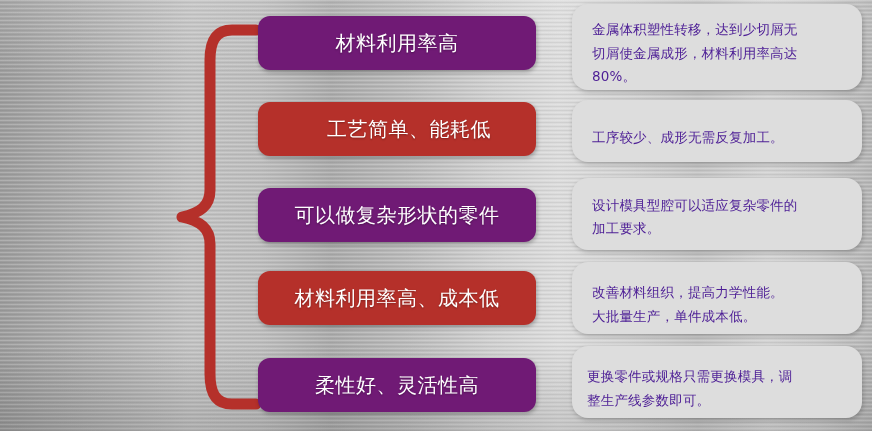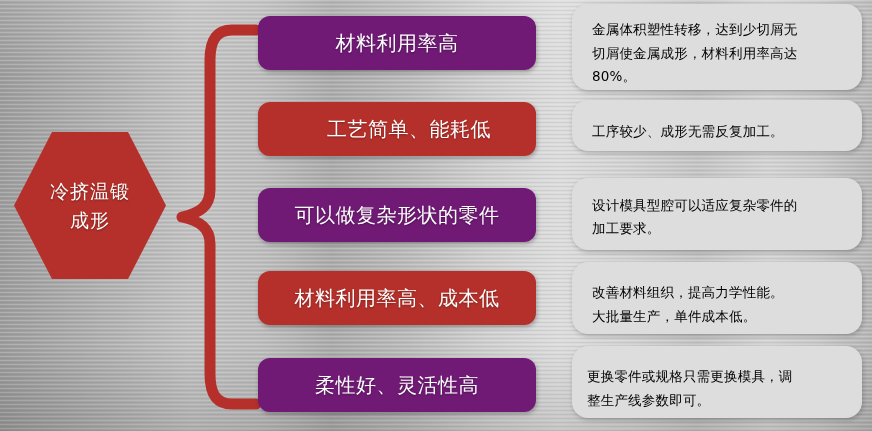--- a/index.html
+++ b/index.html
@@ -125,41 +125,37 @@
     width: 290px;
     border-radius: 16px;
     background: #dddddd;
     box-shadow: 1px 2px 5px rgba(0,0,0,0.22);
     box-sizing: border-box;
     padding: 9px 16px 9px 20px;
     display: flex;
     align-items: center;
   }
   .card .card-text {
-    color: #000000;
+    color: #4c1d95;
     font-size: 13.5px;
     line-height: 1.75;
     letter-spacing: 0.2px;
     white-space: pre-line;
     margin-top: 13px;
   }
 </style>
 </head>
 <body>
 
 <div id="stage">
 
   <div id="bg-base"></div>
   <div id="bg-brush"></div>
   <div id="bg-vignette"></div>
 
-  <div id="hex">
-    <div class="hex-label">冷挤温锻
-成形</div>
-  </div>
 
   <svg id="brace" viewBox="0 0 90 386">
     <path d="M 86 6
              L 62 6
              C 44 6 40 20 40 36
              L 40 166
              C 40 182 30 189 12 193
              C 30 197 40 204 40 220
              L 40 350
              C 40 366 44 380 62 380
@@ -180,21 +176,21 @@
   </div>
   <div class="pill orange" style="top:358px;">
     <span class="pill-label">柔性好、灵活性高</span>
   </div>
 
   <div class="card" style="top:4px;   height:86px;">
     <div class="card-text">金属体积塑性转移，达到少切屑无
 切屑使金属成形，材料利用率高达
 80%。</div>
   </div>
-  <div class="card" style="top:100px; height:51px;text-align:right;">
+  <div class="card" style="top:100px; height:62px;text-align:right;">
     <div class="card-text">工序较少、成形无需反复加工。</div>
   </div>
   <div class="card" style="top:178px; height:72px;align-items:flex-end;">
     <div class="card-text">设计模具型腔可以适应复杂零件的
 加工要求。</div>
   </div>
   <div class="card" style="top:262px; height:72px;font-family:Liberation Serif, serif;">
     <div class="card-text">改善材料组织，提高力学性能。
 大批量生产，单件成本低。</div>
   </div>

